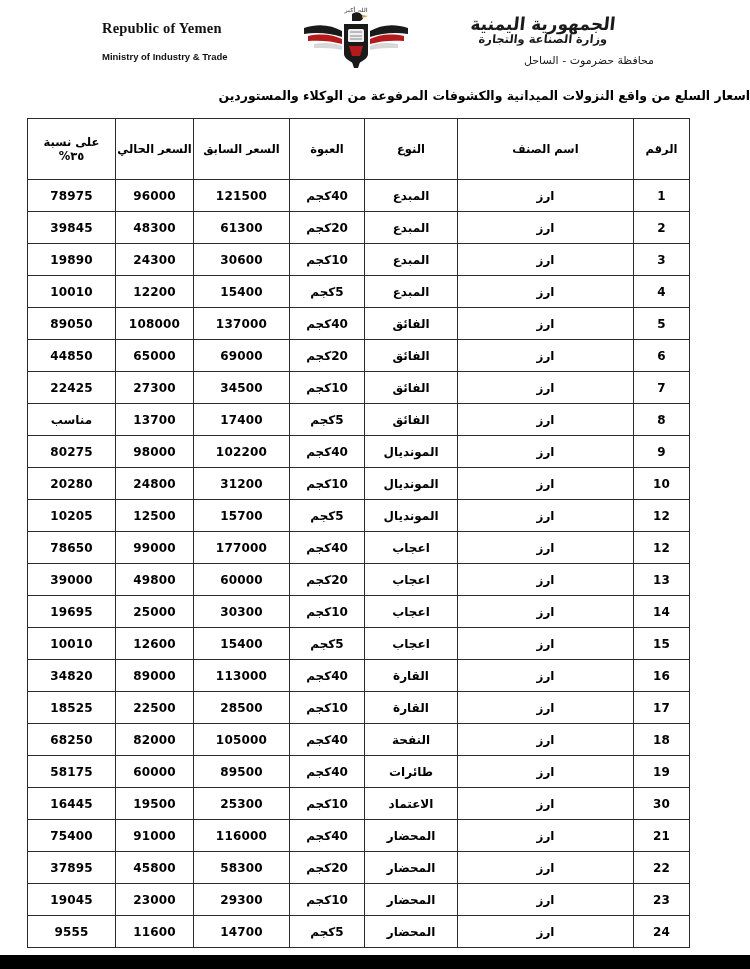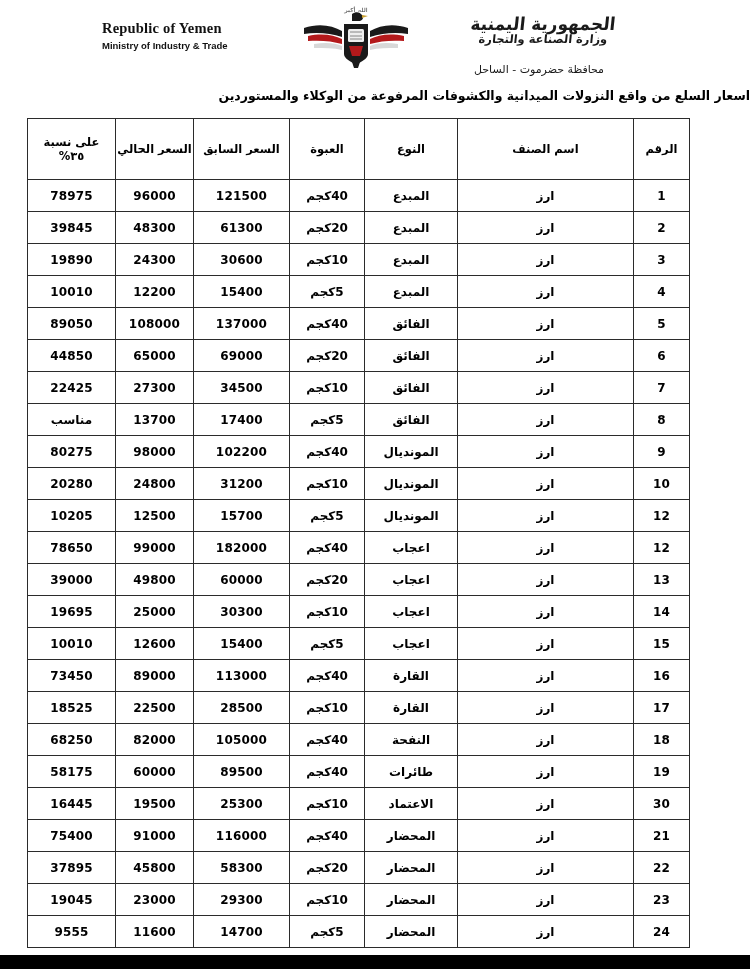--- a/index.html
+++ b/index.html
@@ -47,21 +47,21 @@
     color: #111;
     letter-spacing: 0.2px;
     line-height: 1.15;
   }
   .hdr-en .line2 {
     font-family: "Liberation Sans", sans-serif;
     font-size: 9.5px;
     font-weight: bold;
     color: #111;
     line-height: 1.3;
-    margin-top: 3px;
+    margin-top: 14px;
   }
 
   .emblem {
     position: absolute;
     left: 296px;
     top: 6px;
     width: 120px;
     height: 62px;
   }
   .emblem-script {
@@ -102,23 +102,22 @@
     line-height: 1.1;
     letter-spacing: 0.6px;
     transform: skewX(-6deg);
     display: block;
     margin-top: -1px;
   }
 
   .subtitle {
     position: absolute;
     right: 96px;
-    top: 63px;
+    top: 54px;
     width: 230px;
-    text-align: center;
     font-family: "DejaVu Sans", sans-serif;
     font-size: 11px;
     color: #1a1a1a;
   }
 
   .doc-title {
     width: 750px;
     font-family: "DejaVu Sans", sans-serif;
     font-size: 12.5px;
     font-weight: bold;
@@ -365,21 +364,21 @@
             <td class="cell-pack">5كجم</td>
             <td class="cell-price">15700</td>
             <td class="cell-price">12500</td>
             <td class="cell-pct">10205</td>
           </tr>
           <tr>
             <td class="cell-num">12</td>
             <td class="cell-name">ارز</td>
             <td class="cell-type">اعجاب</td>
             <td class="cell-pack">40كجم</td>
-            <td class="cell-price">182000</td>
+            <td class="cell-price">177000</td>
             <td class="cell-price">99000</td>
             <td class="cell-pct">78650</td>
           </tr>
           <tr>
             <td class="cell-num">13</td>
             <td class="cell-name">ارز</td>
             <td class="cell-type">اعجاب</td>
             <td class="cell-pack">20كجم</td>
             <td class="cell-price">60000</td>
             <td class="cell-price">49800</td>
@@ -403,21 +402,21 @@
             <td class="cell-price">12600</td>
             <td class="cell-pct">10010</td>
           </tr>
           <tr>
             <td class="cell-num">16</td>
             <td class="cell-name">ارز</td>
             <td class="cell-type">القارة</td>
             <td class="cell-pack">40كجم</td>
             <td class="cell-price">113000</td>
             <td class="cell-price">89000</td>
-            <td class="cell-pct">73450</td>
+            <td class="cell-pct">34820</td>
           </tr>
           <tr>
             <td class="cell-num">17</td>
             <td class="cell-name">ارز</td>
             <td class="cell-type">القارة</td>
             <td class="cell-pack">10كجم</td>
             <td class="cell-price">28500</td>
             <td class="cell-price">22500</td>
             <td class="cell-pct">18525</td>
           </tr>

